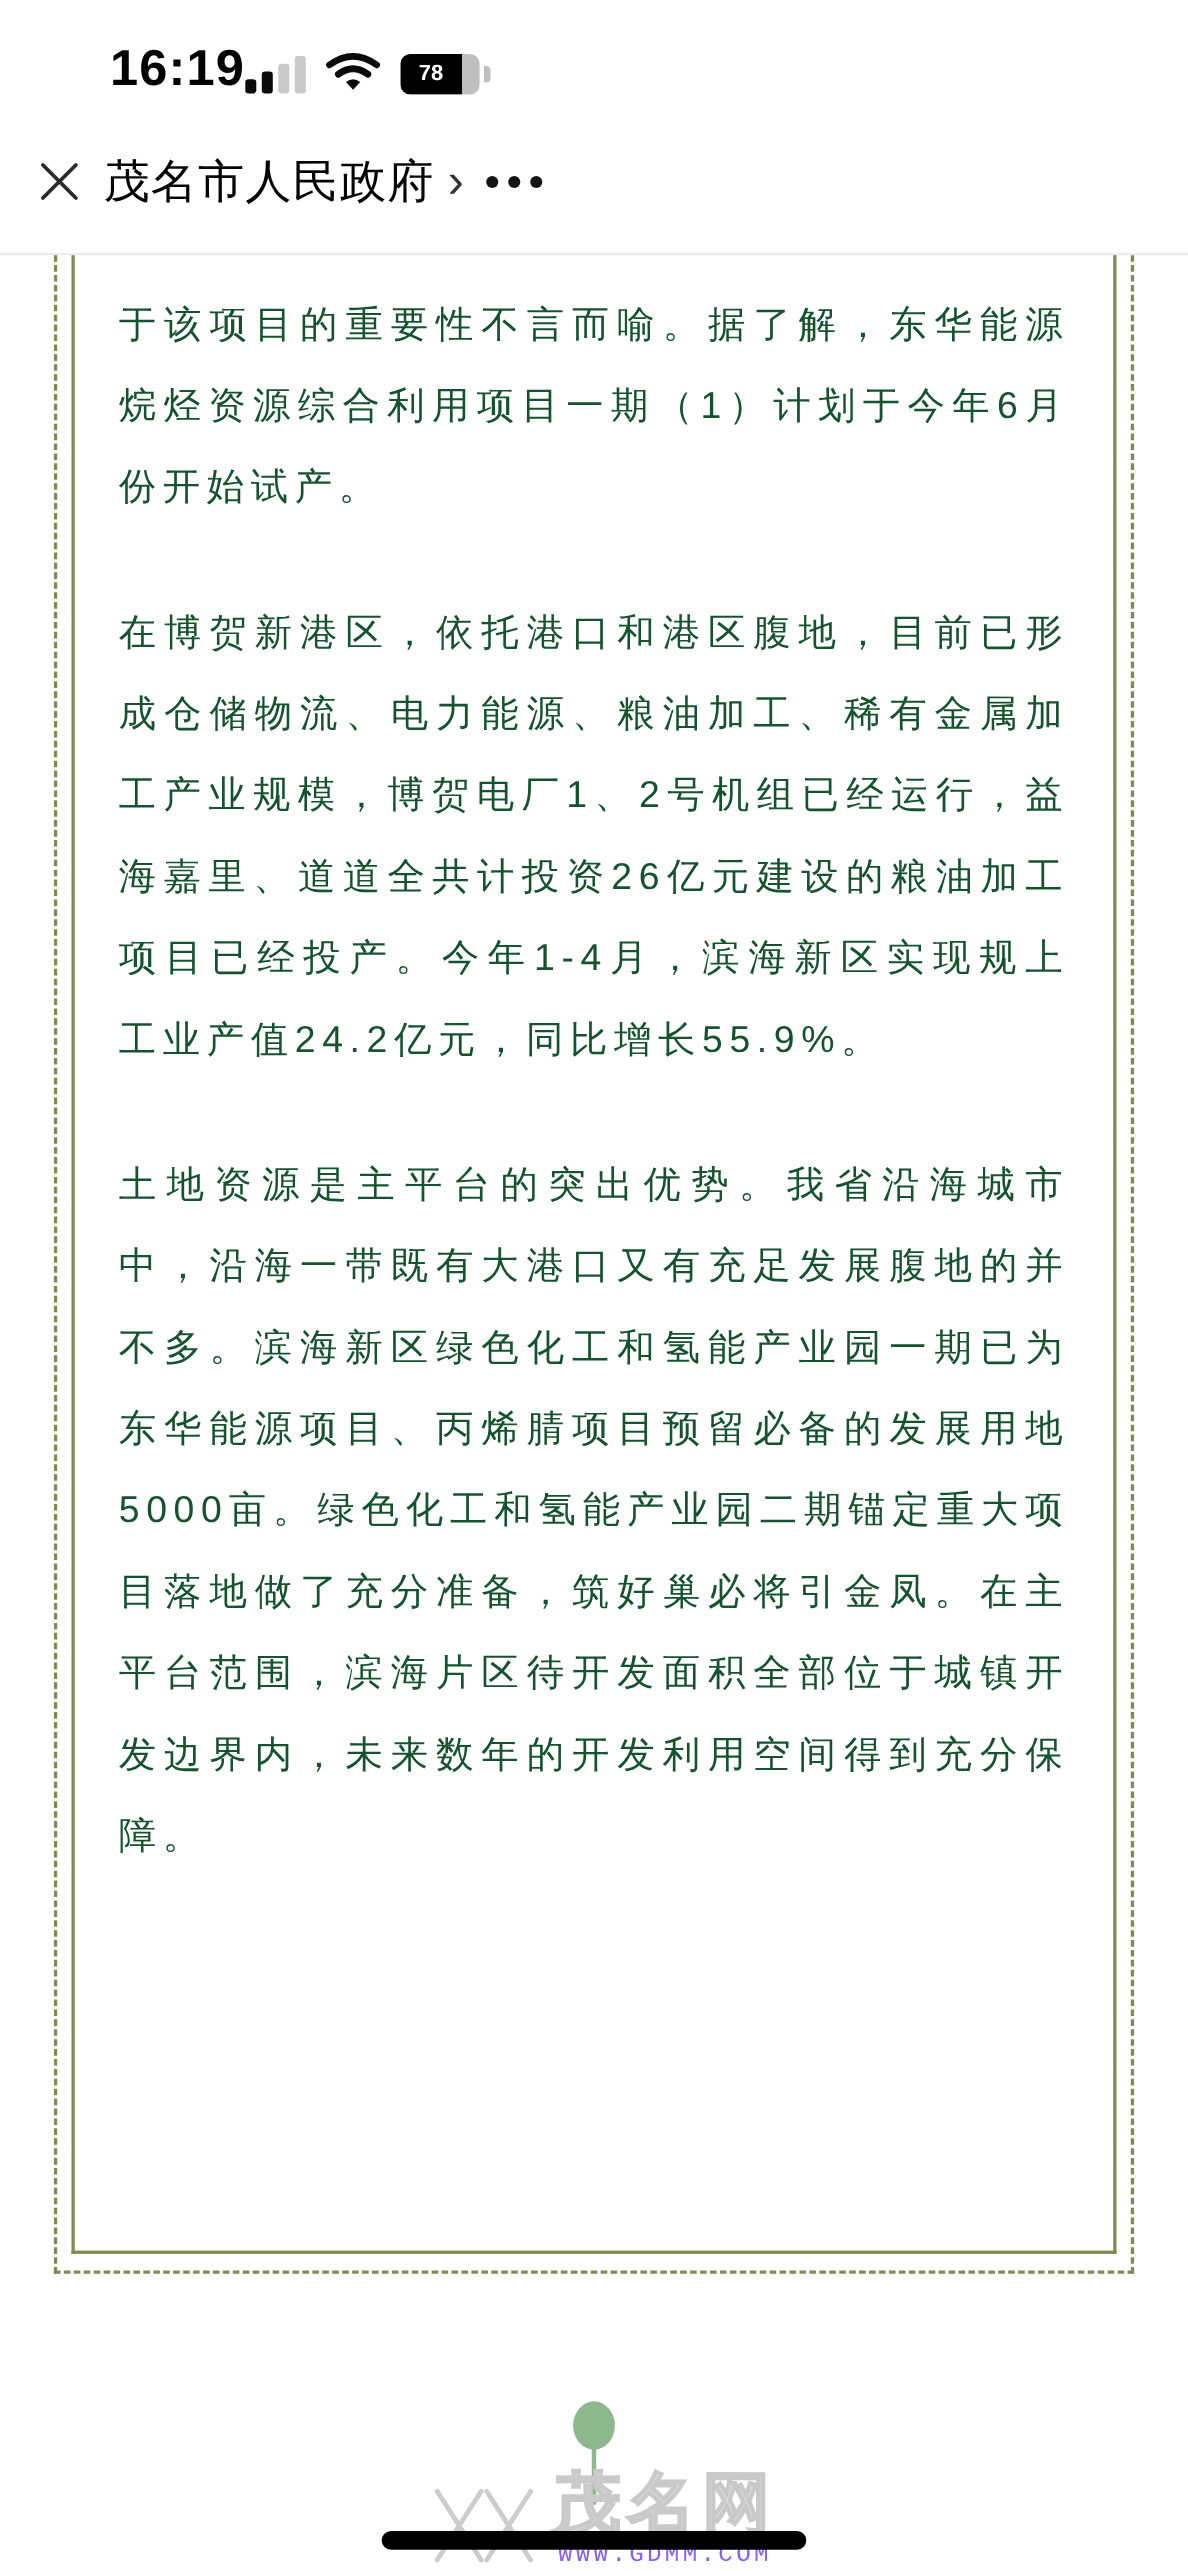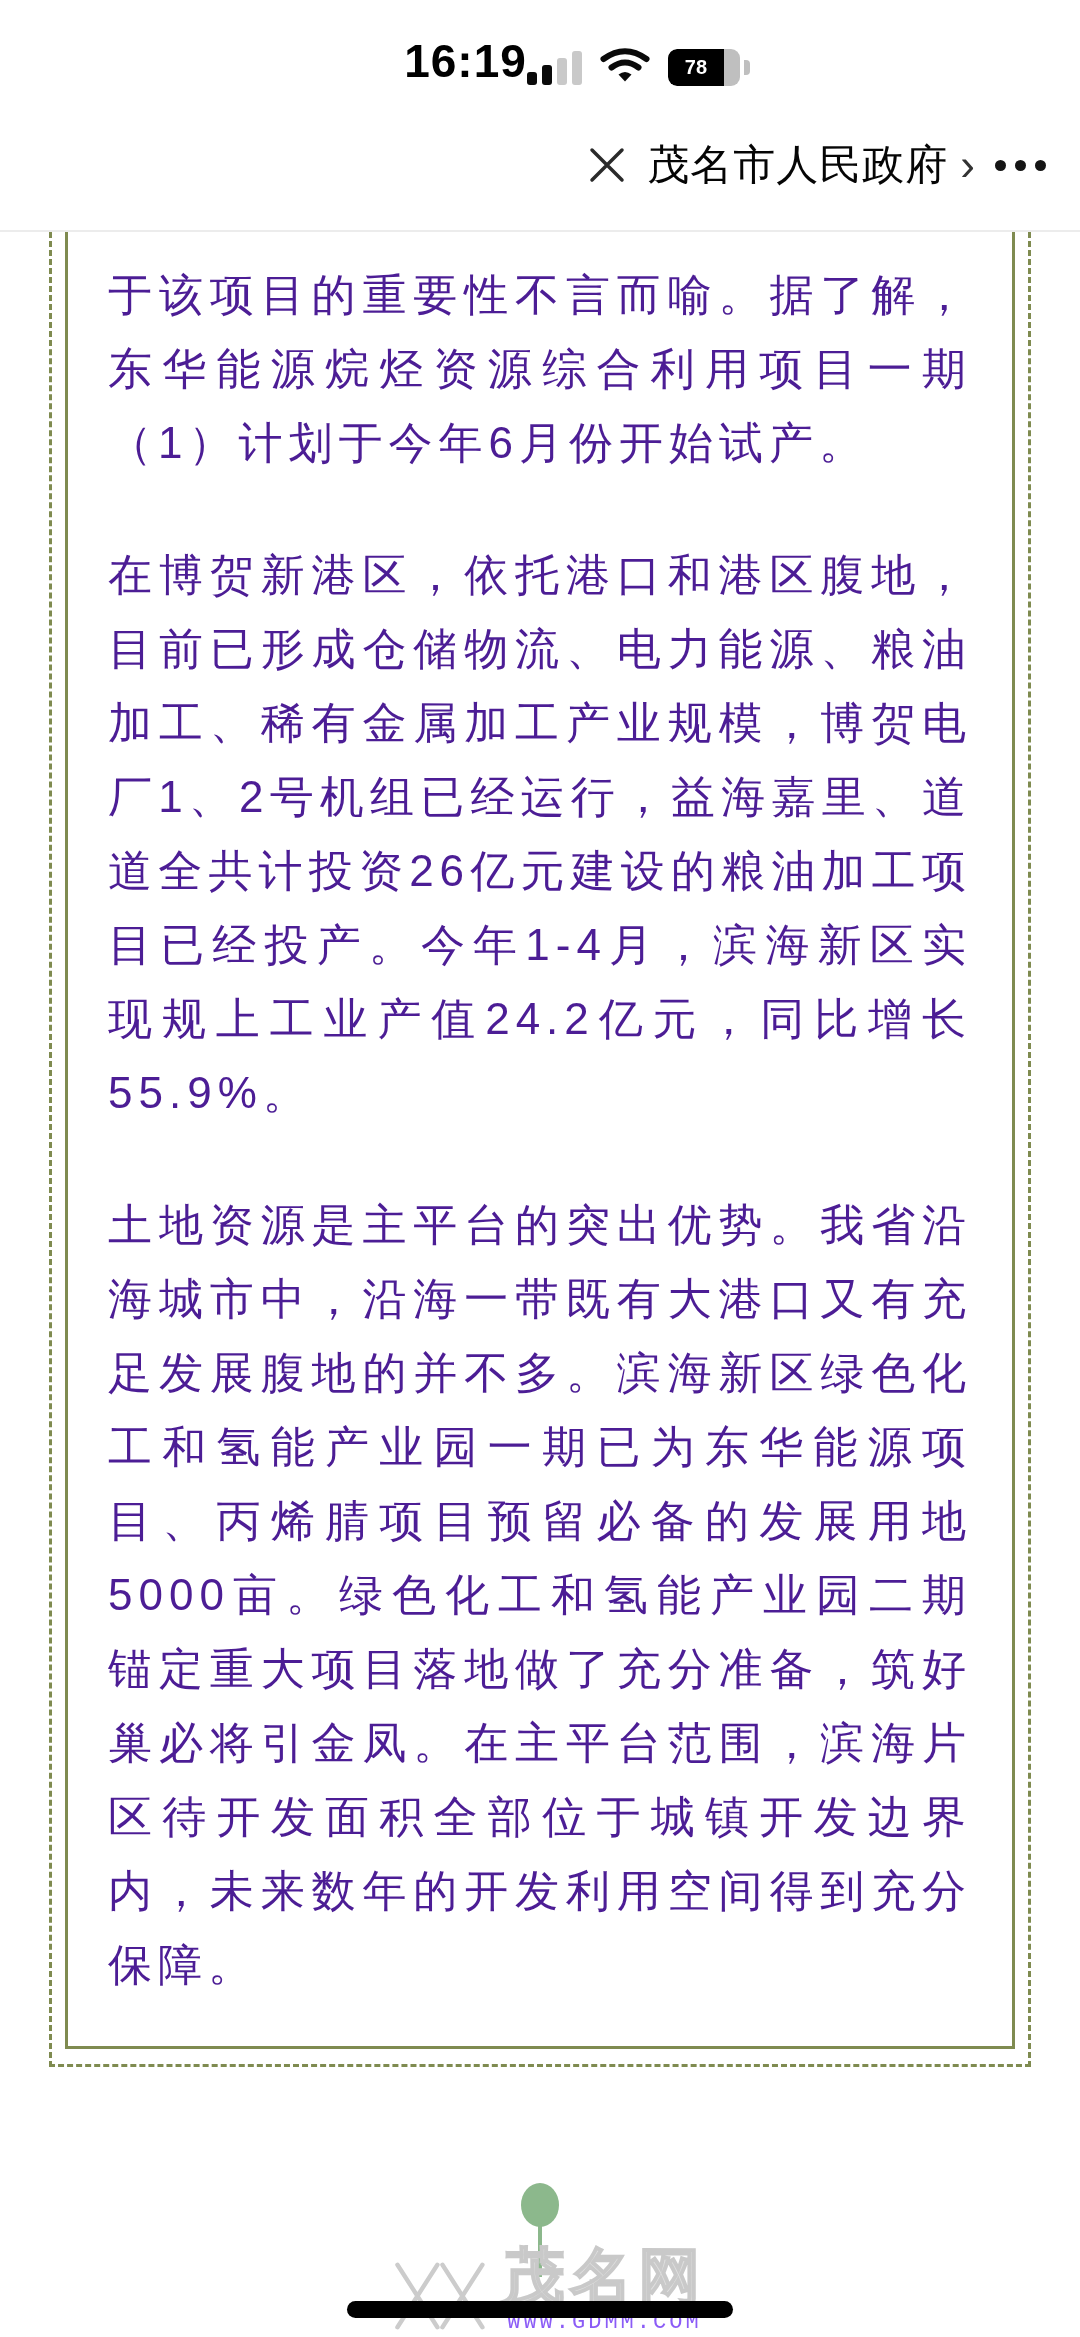--- a/index.html
+++ b/index.html
@@ -3,21 +3,21 @@
 <meta charset="utf-8">
 <style>
   html,body{margin:0;padding:0;background:#ffffff;}
   .screen{
     position:relative;width:1080px;height:2337px;background:#ffffff;
     font-family:"Liberation Sans",sans-serif;overflow:hidden;
   }
   
   .status-bar{
     height:100px;box-sizing:border-box;
-    display:flex;align-items:flex-end;justify-content:center;
+    display:flex;align-items:flex-end;justify-content:flex-start;
     padding:0 26px 12px 100px;
   }
   .time{font-size:46px;font-weight:700;color:#000;letter-spacing:1px;}
   .right-icons{display:flex;align-items:center;gap:18px;padding-bottom:2px;}
   .cell-bars{display:flex;align-items:flex-end;gap:5px;height:36px;}
   .cell-bars .bar{width:10px;border-radius:3px;background:#c9c9c9;}
   .cell-bars .b1{height:13px}.cell-bars .b2{height:20px}
   .cell-bars .b3{height:27px}.cell-bars .b4{height:34px}
   .cell-bars .filled{background:#0a0a0a;}
   .wifi{width:50px;height:38px;display:block;}
@@ -34,21 +34,21 @@
     display:flex;align-items:center;justify-content:center;
     color:#fff;font-size:20px;font-weight:700;
   }
   .battery-nub{
     width:6px;height:15px;background:#bfbfbf;
     border-radius:0 4px 4px 0;margin-left:-14px;
   }
   
   .nav-bar{
     height:132px;box-sizing:border-box;
-    display:flex;align-items:center;justify-content:flex-end;
+    display:flex;align-items:center;justify-content:flex-start;
     padding:0 34px;border-bottom:2px solid #ececec;background:#fff;
   }
   .close-btn{width:60px;display:flex;align-items:center;}
   .close-btn svg{width:40px;height:40px;display:block;}
   .nav-title{
     display:flex;align-items:center;gap:12px;
     font-size:42px;font-weight:500;color:#050505;letter-spacing:1px;
   }
   .nav-title .chevron{font-size:44px;font-weight:400;color:#333;line-height:1;}
   .more-btn{width:70px;display:flex;justify-content:flex-end;gap:9px;align-items:center;}
@@ -59,22 +59,22 @@
     border-left:3px dashed #7f8b50;border-right:3px dashed #7f8b50;
     border-bottom:3px dashed #7f8b50;
   }
   .box-inner{
     position:absolute;left:13px;right:13px;top:0;bottom:15px;
     border:3px solid #7f8b50;border-top:none;
     padding:26px 40px 0 40px;box-sizing:border-box;overflow:hidden;
   }
   .box-inner p{
     margin:0 0 58px 0;
-    font-size:44px;line-height:74px;letter-spacing:6px;
-    color:#4c1d95;text-align:justify;
+    font-size:34px;line-height:74px;letter-spacing:6px;
+    color:#14532d;text-align:justify;
   }
   
   .section-heading{
     margin-top:116px;display:flex;justify-content:center;
     align-items:flex-start;gap:8px;
   }
   .pin{position:relative;width:38px;height:96px;flex:0 0 auto;}
   .pin .ball{width:38px;height:44px;border-radius:50%;background:#8cb88c;}
   .pin .stem{position:absolute;left:17px;top:42px;width:4px;height:52px;background:#8cb88c;}
   .heading-text{

